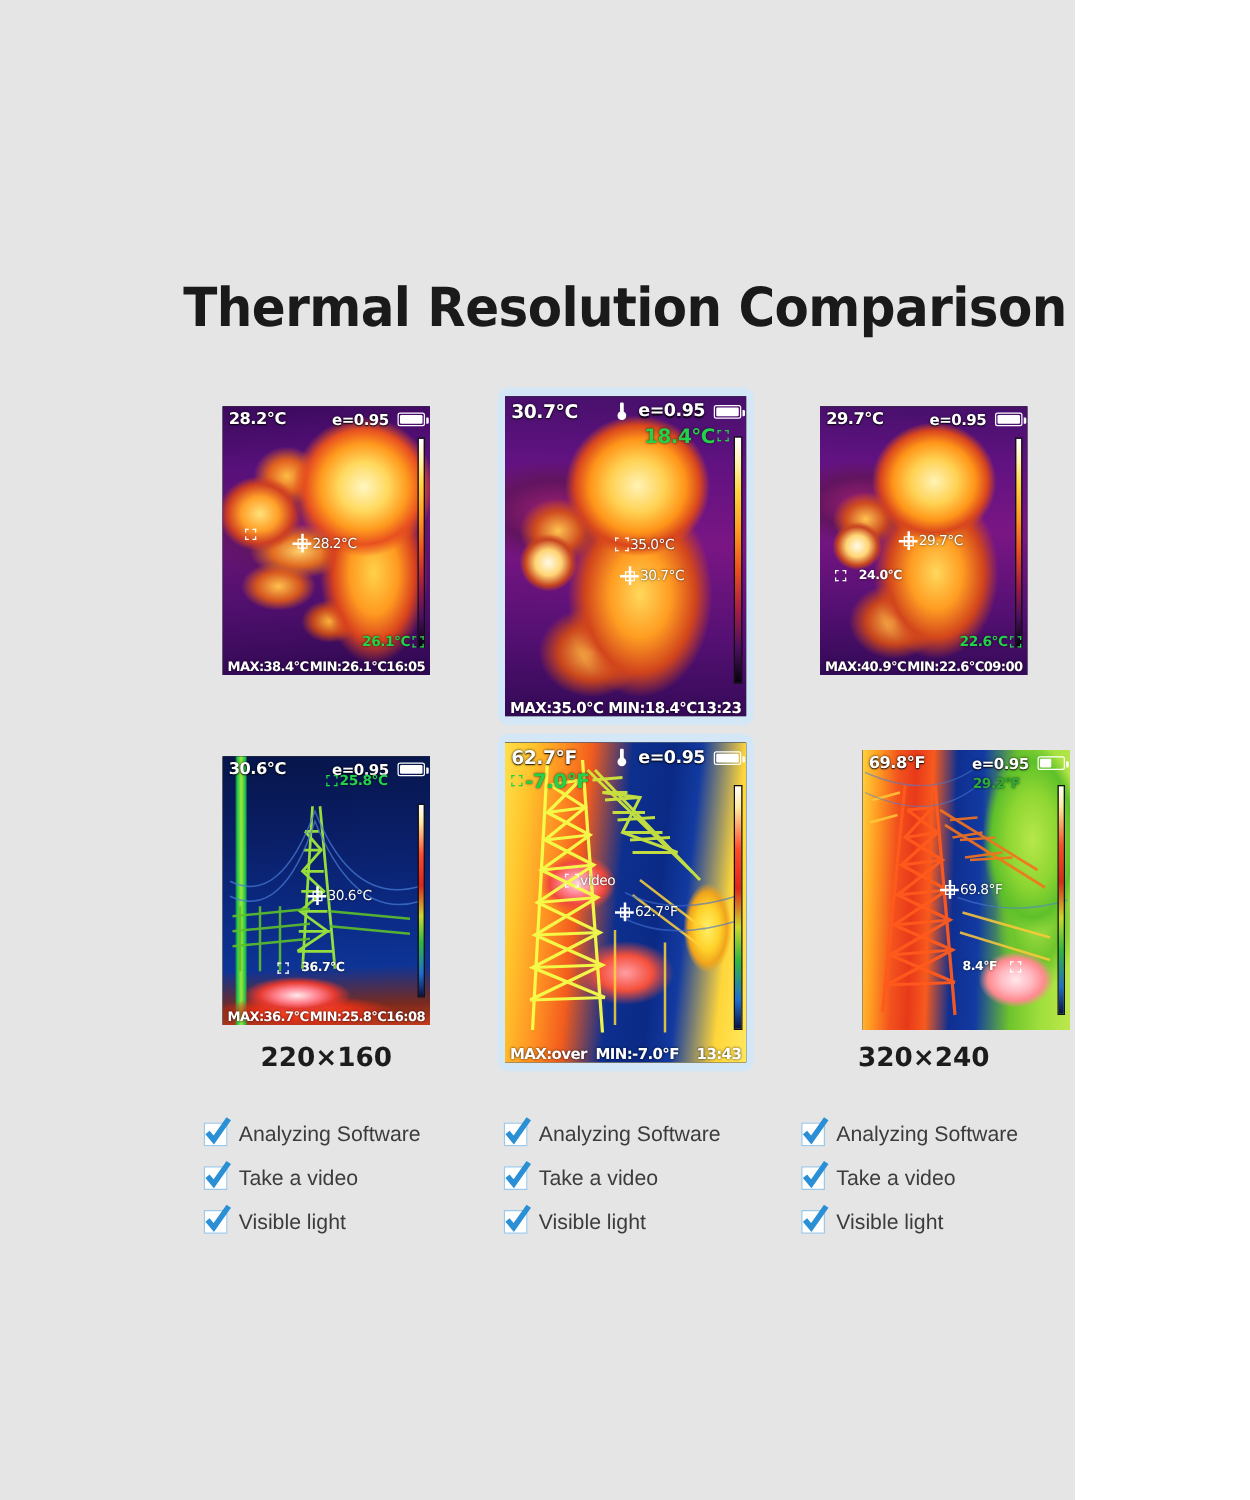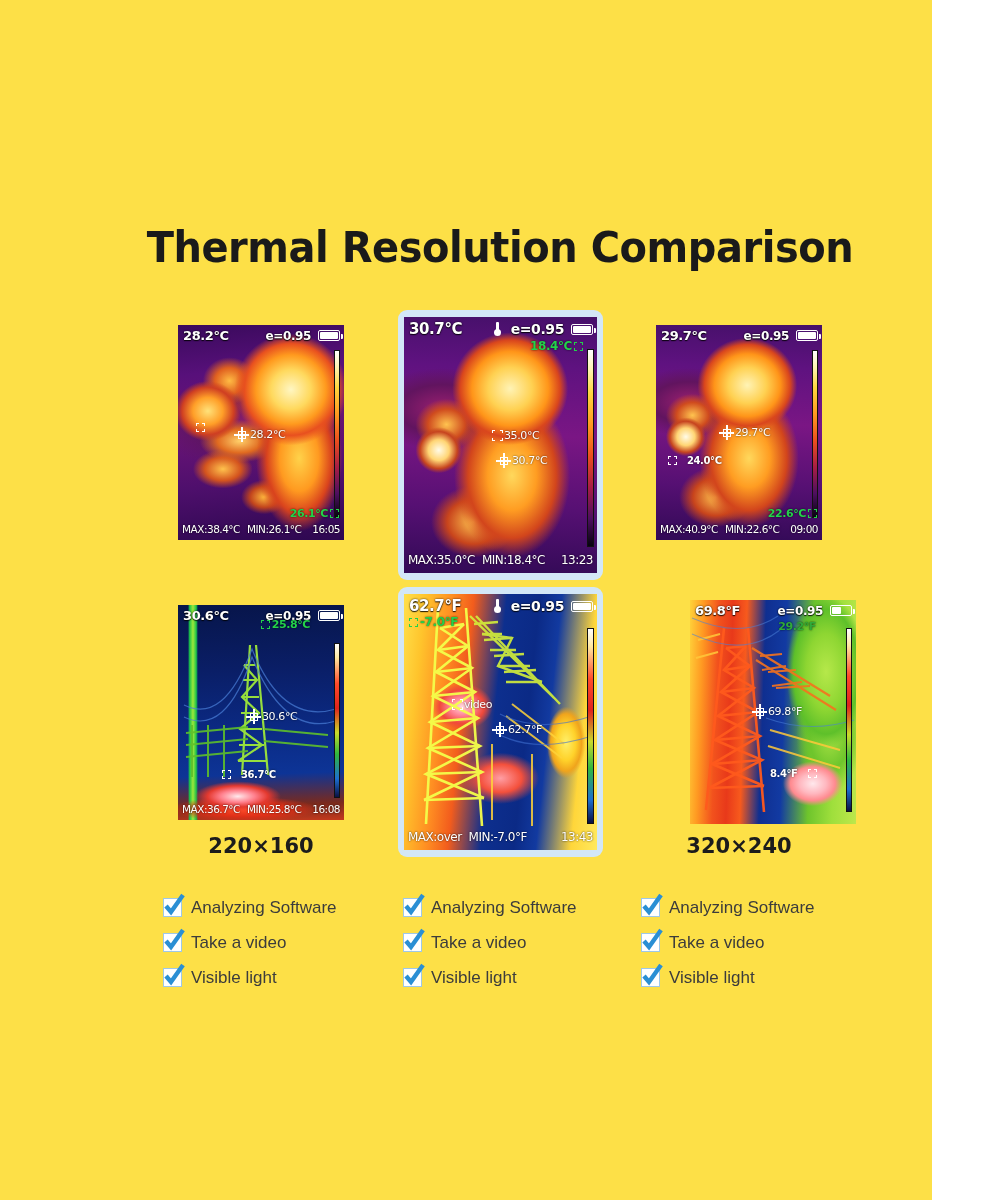--- a/index.html
+++ b/index.html
@@ -1,19 +1,19 @@
 <!DOCTYPE html>
 <html><head>
 <meta charset="utf-8">
 <style>
   * { box-sizing: border-box; margin: 0; padding: 0; }
   html, body { width: 1000px; height: 1200px; background: #ffffff; }
   body { font-family: "Liberation Sans", sans-serif; }
 
-  .page { position: relative; width: 932px; height: 1200px; background: #fde047; overflow: hidden; }
+  .page { position: relative; width: 860px; height: 1200px; background: #e5e5e5; overflow: hidden; }
 
   
   .title {
     position: absolute; left: 0; top: 222px; width: 1000px;
     text-align: center;
     font-family: "DejaVu Sans", sans-serif;
     font-weight: bold;
     font-size: 43px;
     letter-spacing: -0.5px;
     color: #1a1a1a;
@@ -139,21 +139,21 @@
   .batt-fill { position: absolute; left: 1px; top: 1px; bottom: 1px; background: #fff; border-radius: 1px; }
 
   .osd-green {
     position: absolute; right: 5px; z-index: 5;
     color: #23d24a;
     font-family: "DejaVu Sans", sans-serif;
     font-weight: bold; font-size: 11px; letter-spacing: -0.4px;
     display: flex; align-items: center; gap: 2px;
     text-shadow: 0 0 2px rgba(0,0,0,.8);
   }
-  .osd-mid .osd-green { font-size: 12px; }
+  .osd-mid .osd-green { font-size: 16px; }
 
   .mk { width: 9px; height: 9px; position: relative; display: inline-block; }
   .mk span { position: absolute; width: 3px; height: 3px; }
   .mk .a { left: 0; top: 0; border-left: 1.6px solid currentColor; border-top: 1.6px solid currentColor; }
   .mk .b { right: 0; top: 0; border-right: 1.6px solid currentColor; border-top: 1.6px solid currentColor; }
   .mk .c { left: 0; bottom: 0; border-left: 1.6px solid currentColor; border-bottom: 1.6px solid currentColor; }
   .mk .d { right: 0; bottom: 0; border-right: 1.6px solid currentColor; border-bottom: 1.6px solid currentColor; }
 
   
   .center-read {
@@ -172,23 +172,23 @@
   .spot-read {
     position: absolute; z-index: 5;
     display: flex; align-items: center; gap: 10px;
     color: #fff; font-family: "DejaVu Sans", sans-serif; font-weight: bold;
     font-size: 11px; letter-spacing: -0.4px;
     text-shadow: 0 0 2px rgba(0,0,0,.7); white-space: nowrap;
   }
 
   .osd-bottom {
     position: absolute; left: 0; right: 0; bottom: 0; height: 17px;
-    display: flex; align-items: flex-start;
+    display: flex; align-items: flex-end;
     padding: 0 4px 0 4px;
-    color: #fff; font-family: "DejaVu Sans", sans-serif; font-weight: normal;
+    color: #fff; font-family: "DejaVu Sans", sans-serif; font-weight: bold;
     font-size: 10.5px; letter-spacing: -0.5px;
     text-shadow: 0 0 2px rgba(0,0,0,.85);
     z-index: 6;
   }
   .osd-mid .osd-bottom { height: 20px; font-size: 12px; }
   .osd-bottom .gap { width: 7px; }
   .osd-bottom .time { margin-left: auto; }
 
   
   .scalebar {

